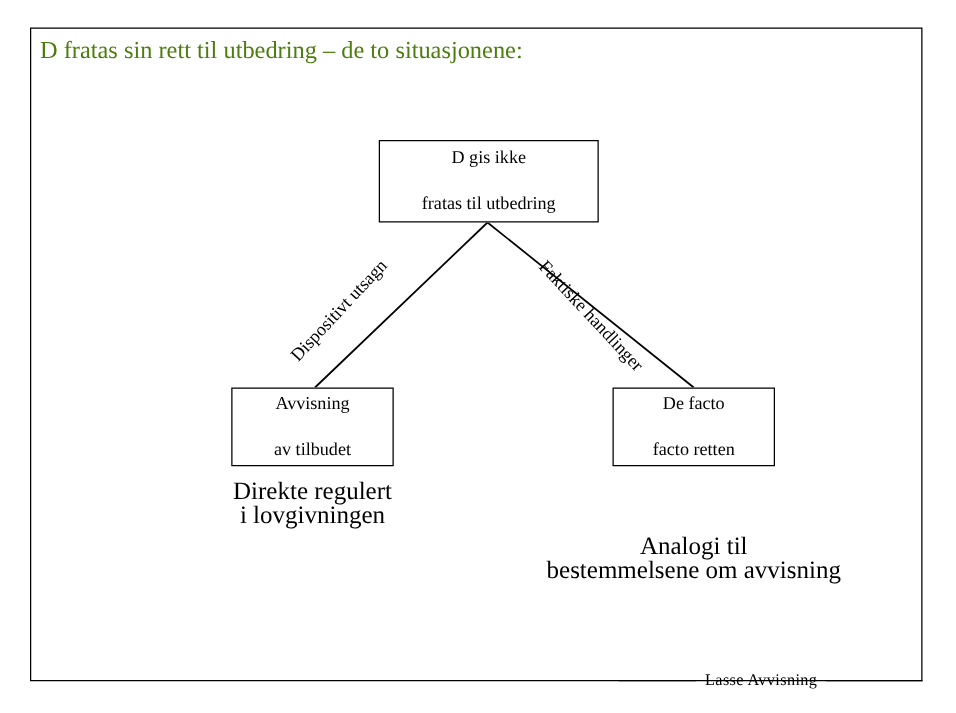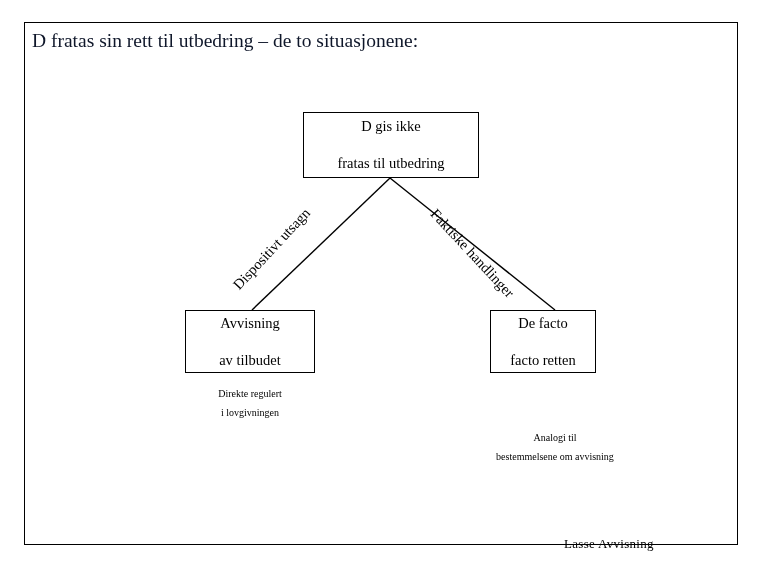--- a/index.html
+++ b/index.html
@@ -30,21 +30,21 @@
     box-sizing: border-box;
     background: transparent;
   }
   #title {
     position: absolute;
     left: 32px;
     top: 28px;
     width: 690px;
     font-size: 19.5px;
     line-height: 26px;
-    color: #0f172a;
+    color: #4d7c0f;
     white-space: nowrap;
   }
   .node-box {
     position: absolute;
     border: 1.5px solid #000000;
     background: #ffffff;
     box-sizing: border-box;
     display: flex;
     flex-direction: column;
     align-items: center;
@@ -62,21 +62,21 @@
   }
   #box-left {
     left: 185px;
     top: 310px;
     width: 130px;
     height: 63px;
   }
   #box-right {
     left: 490px;
     top: 310px;
-    width: 106px;
+    width: 130px;
     height: 63px;
   }
   .node-line {
     display: block;
     white-space: nowrap;
   }
   #connectors {
     position: absolute;
     left: 0;
     top: 0;
@@ -98,21 +98,21 @@
     transform: rotate(-47deg);
   }
   #edge-label-right {
     left: 433px;
     top: 203px;
     transform: rotate(47deg);
   }
   .caption {
     position: absolute;
     text-align: center;
-    font-size: 10px;
+    font-size: 20px;
     line-height: 19px;
   }
   #caption-left {
     left: 160px;
     top: 384px;
     width: 180px;
   }
   #caption-right {
     left: 432px;
     top: 384px;

